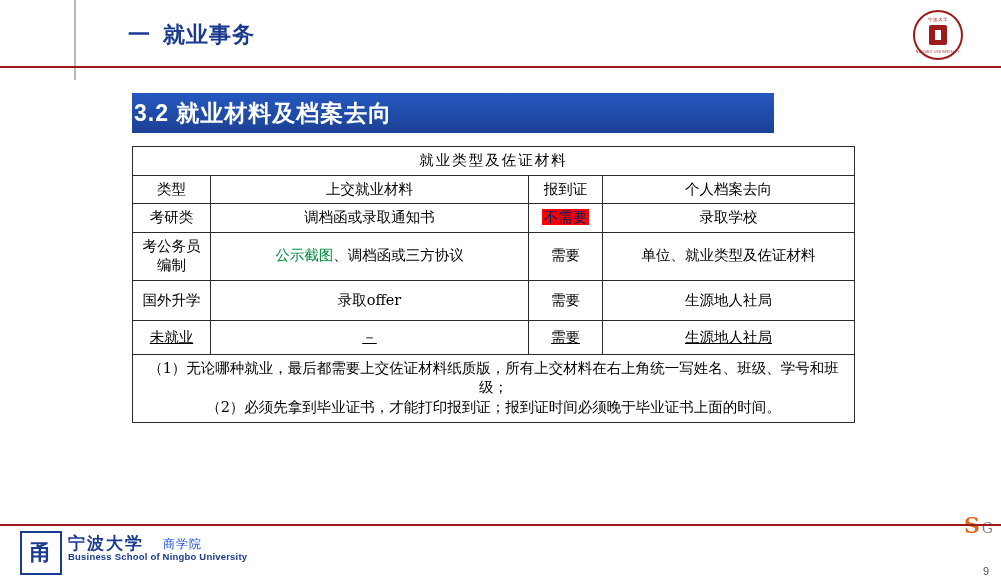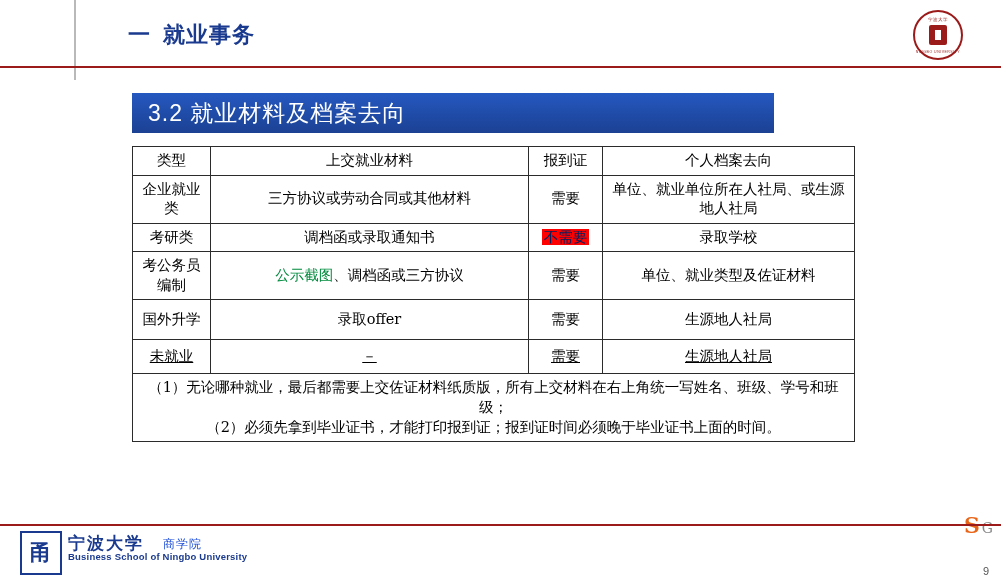--- a/index.html
+++ b/index.html
@@ -83,24 +83,24 @@
 
   
   .banner {
     position: absolute;
     left: 132px; top: 93px;
     width: 642px; height: 40px;
     background: #1f4db0;
     background: linear-gradient(180deg, #2558c0 0%, #1b4193 100%);
     color: #ffffff;
     font-size: 23px;
-    font-weight: normal;
+    font-weight: bold;
     display: flex;
     align-items: center;
-    padding-left: 16px;
+    padding-left: 2px;
     letter-spacing: 1px;
   }
 
   
   .tablewrap {
     position: absolute;
     left: 132px; top: 146px;
     width: 722px;
   }
   table.mat {
@@ -241,32 +241,29 @@
   <div class="tablewrap">
     <table class="mat">
       <colgroup>
         <col class="c1">
           <col class="c2">
           <col class="c3">
           <col class="c4">
       </colgroup>
       <tbody>
         <tr>
+          <td class="title" colspan="4">就业类型及佐证材料</td>
+        </tr>
+        <tr>
           <td class="hdr">类型</td>
           <td class="hdr">上交就业材料</td>
           <td class="hdr">报到证</td>
           <td class="hdr">个人档案去向</td>
         </tr>
 
-        <tr style="height:48px;">
-          <td>企业就业类</td>
-          <td>三方协议或劳动合同或其他材料</td>
-          <td>需要</td>
-          <td>单位、就业单位所在人社局、或生源地人社局</td>
-        </tr>
 
         <tr style="height:28px;">
           <td>考研类</td>
           <td>调档函或录取通知书</td>
           <td><span class="hl-red">不需要</span></td>
           <td>录取学校</td>
         </tr>
 
         <tr style="height:42px;">
           <td>考公务员编制</td>

